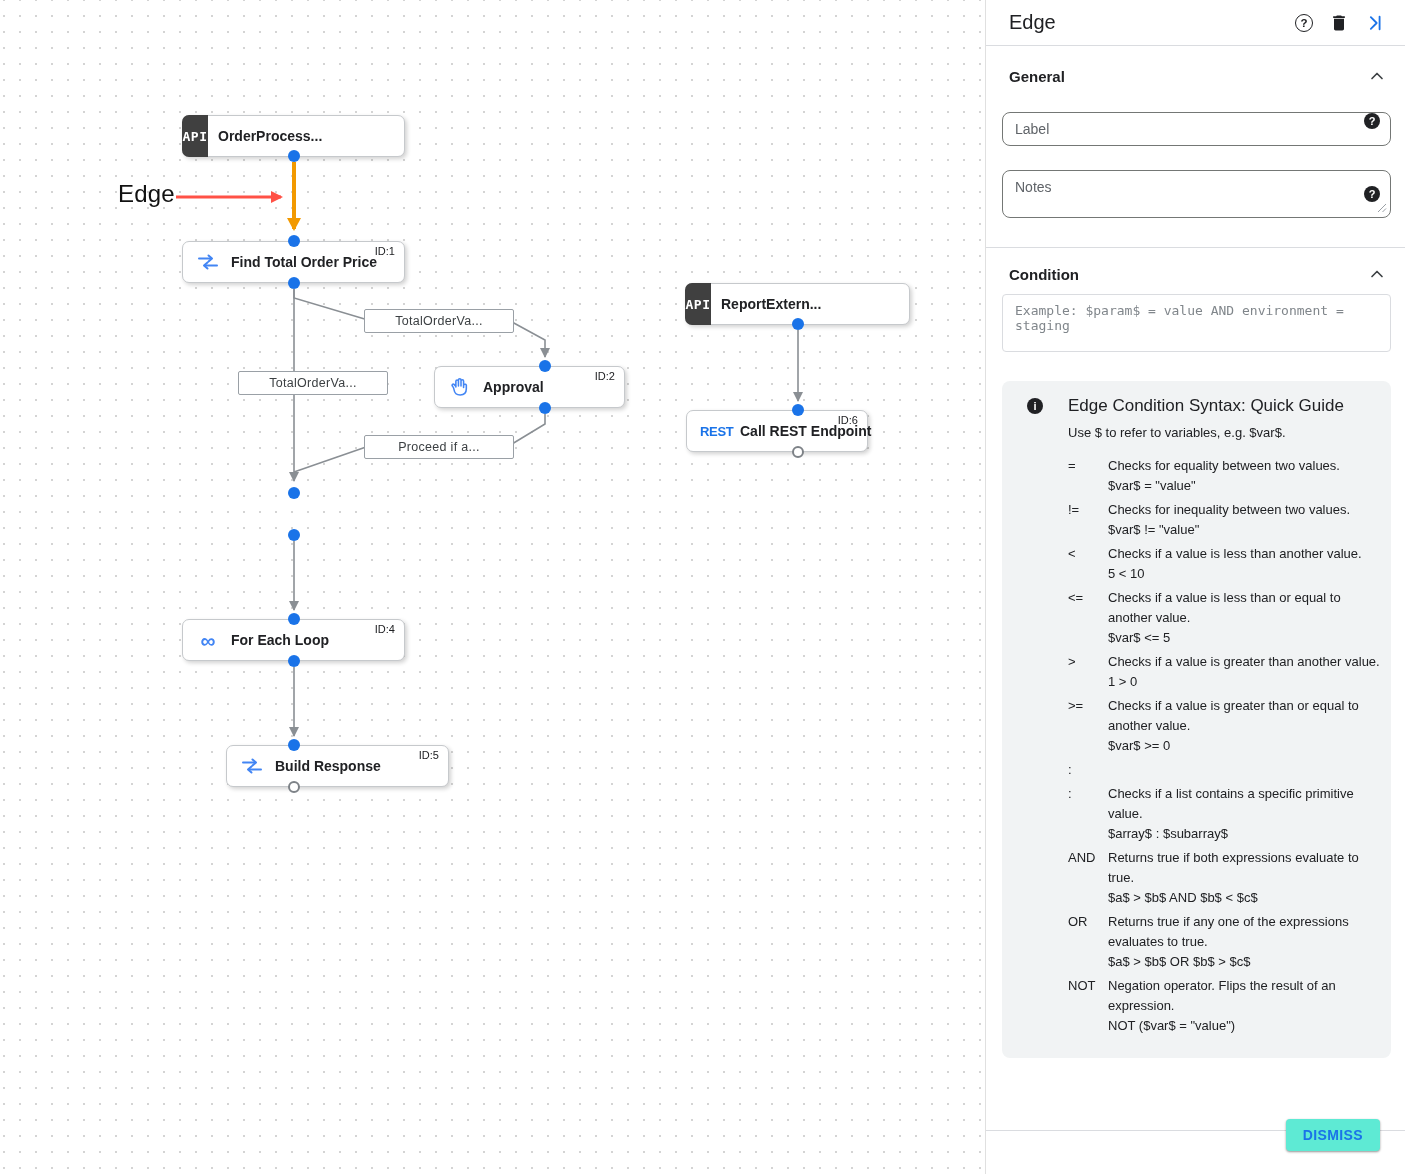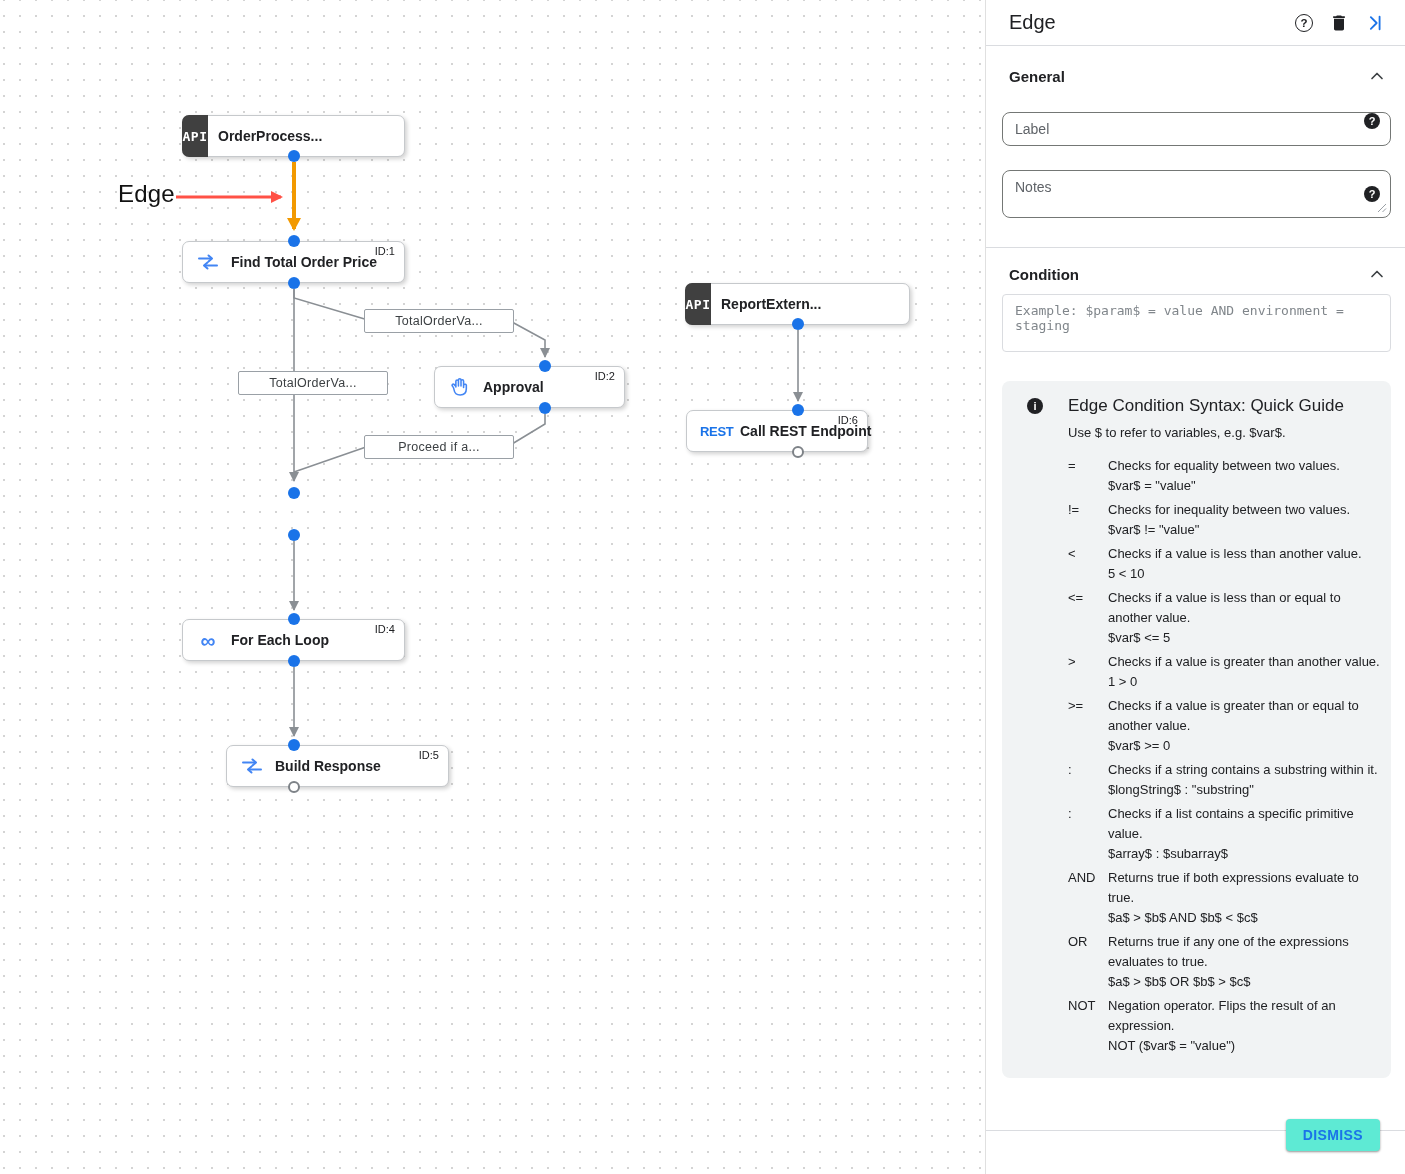--- a/index.html
+++ b/index.html
@@ -286,21 +286,20 @@
       <div class="g-row">
           <span class="g-op">&gt;</span>
           <span class="g-body"><span class="g-desc">Checks if a value is greater than another value.</span><span class="g-ex">1 &gt; 0</span></span>
         </div>
       <div class="g-row">
           <span class="g-op">&gt;=</span>
           <span class="g-body"><span class="g-desc">Checks if a value is greater than or equal to another value.</span><span class="g-ex">$var$ &gt;= 0</span></span>
         </div>
       <div class="g-row">
           <span class="g-op">:</span>
-          <span class="g-body"><span class="g-desc">Checks if a string contains a substring within it.</span><span class="g-ex">$longString$ : "substring"</span></span>
         </div>
       <div class="g-row">
           <span class="g-op">:</span>
           <span class="g-body"><span class="g-desc">Checks if a list contains a specific primitive value.</span><span class="g-ex">$array$ : $subarray$</span></span>
         </div>
       <div class="g-row">
           <span class="g-op">AND</span>
           <span class="g-body"><span class="g-desc">Returns true if both expressions evaluate to true.</span><span class="g-ex">$a$ &gt; $b$ AND $b$ &lt; $c$</span></span>
         </div>
       <div class="g-row">

